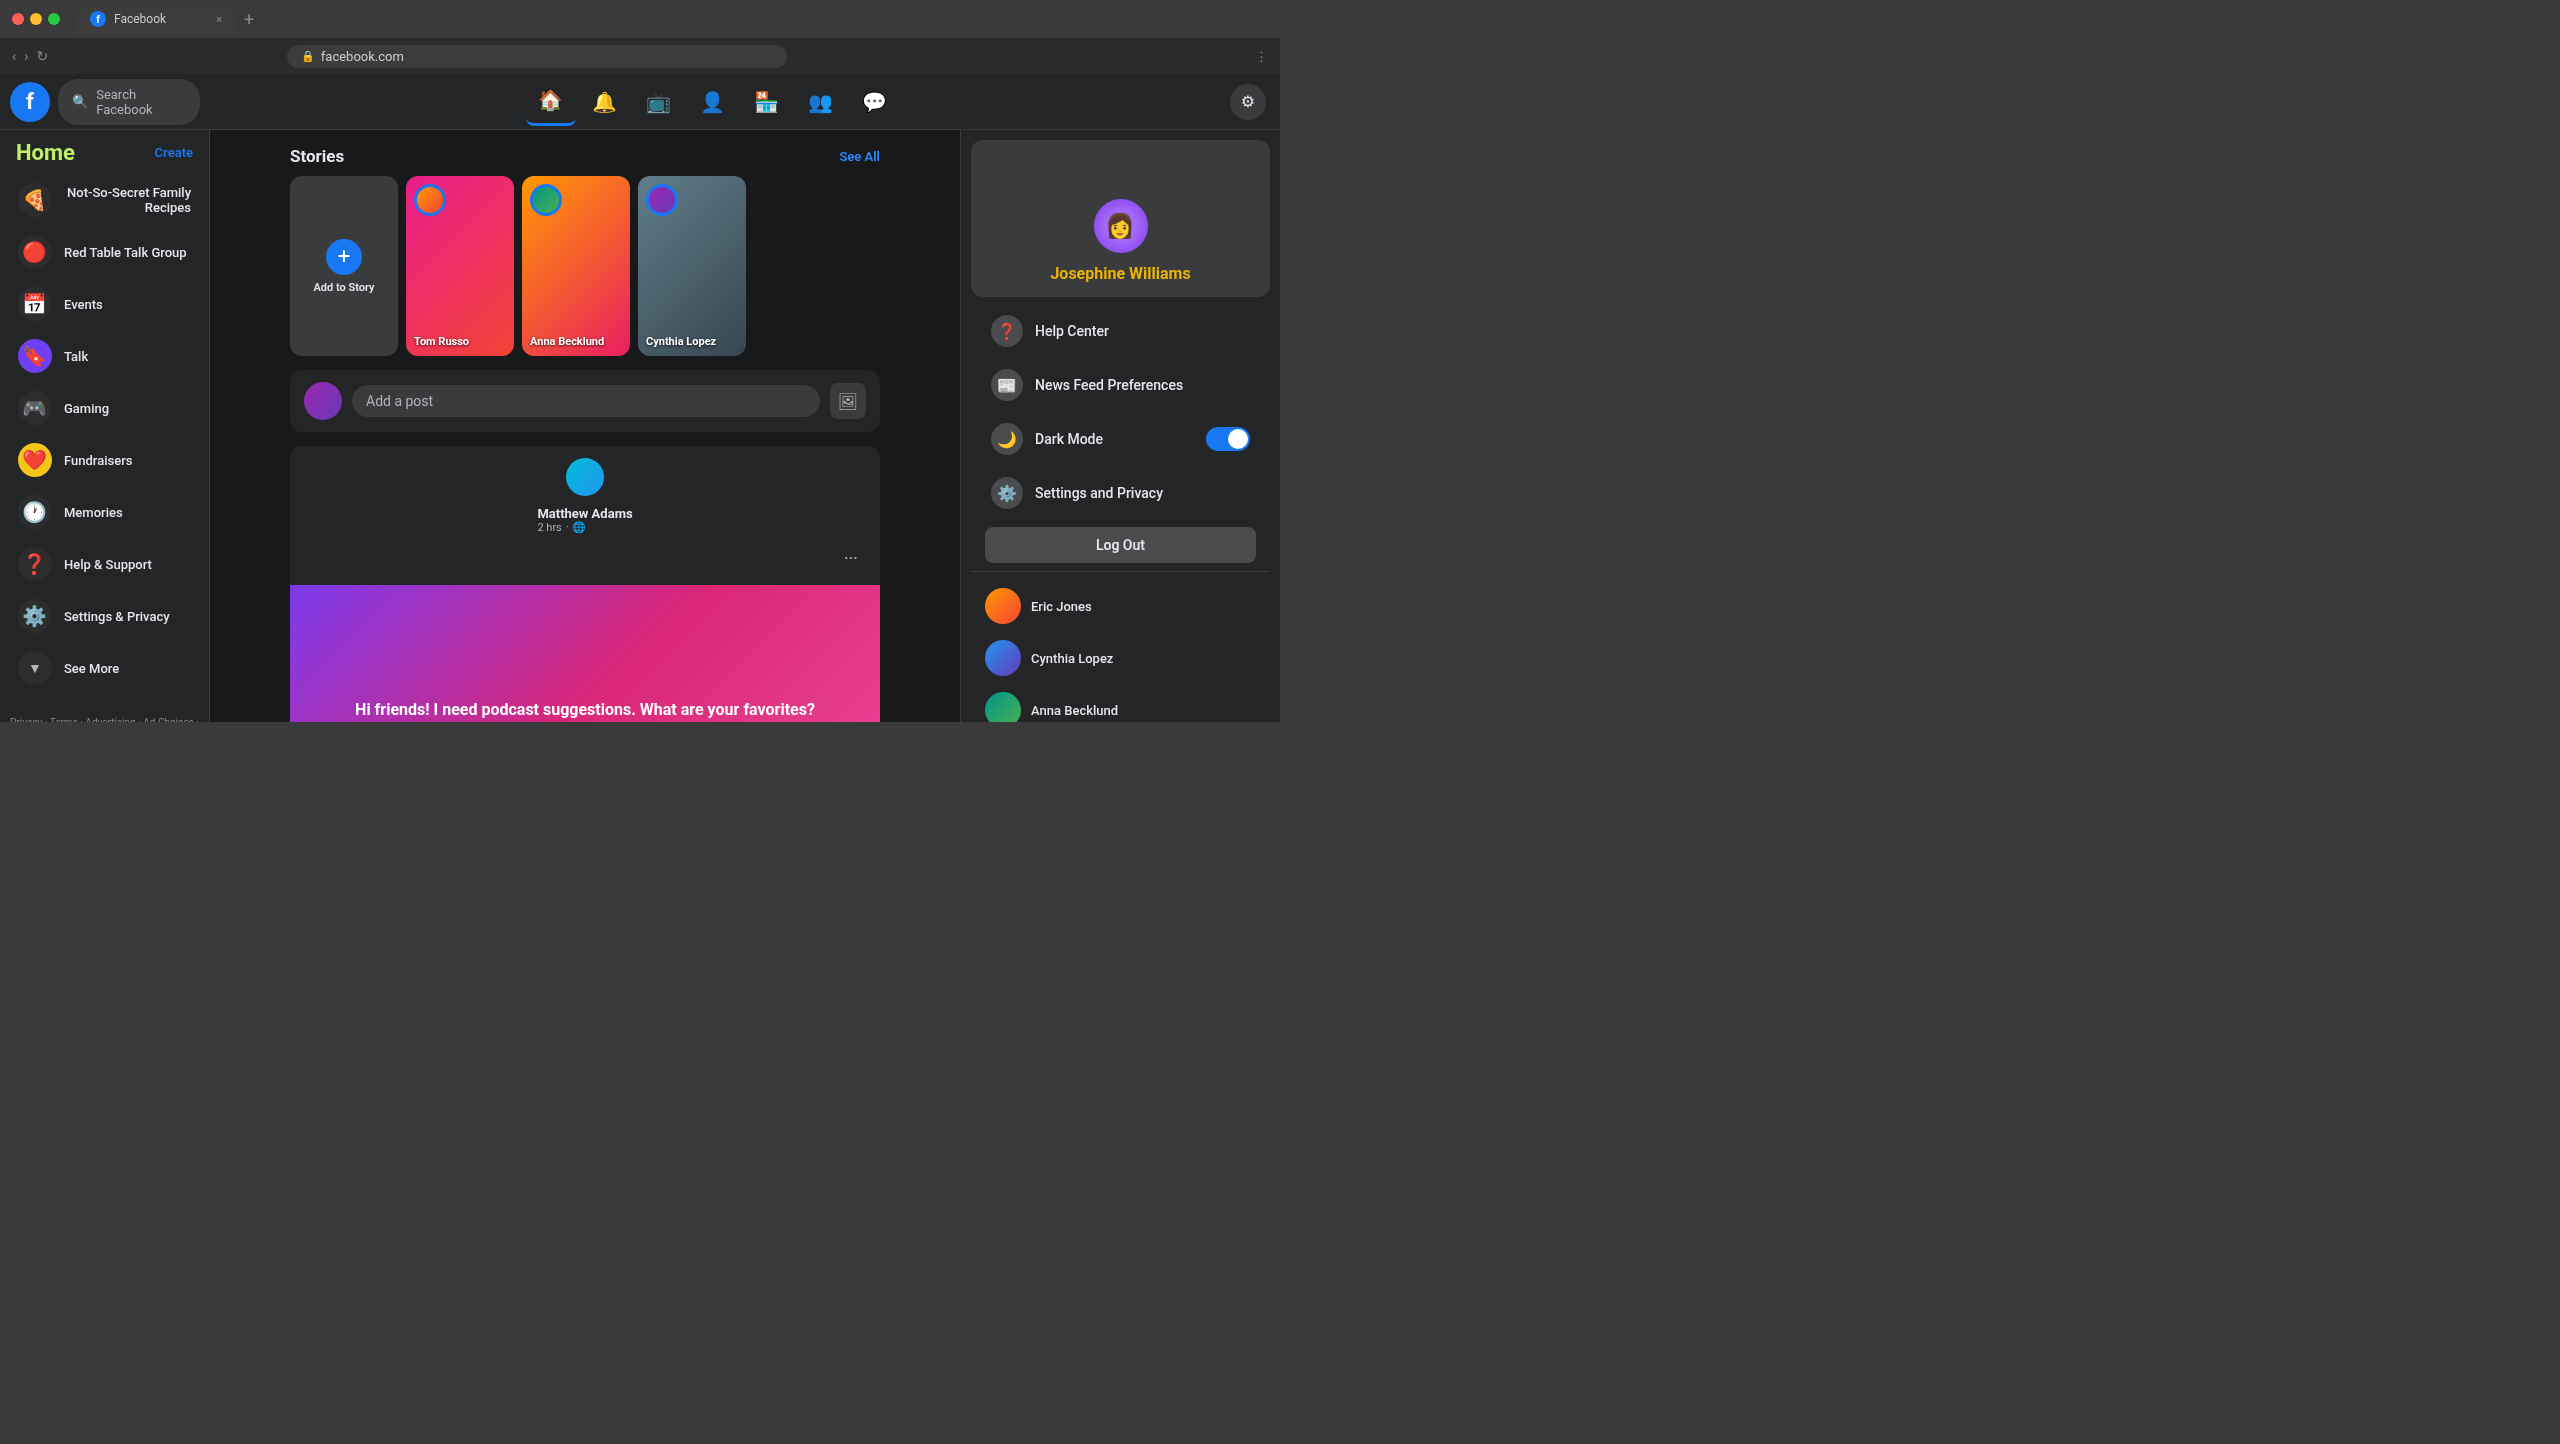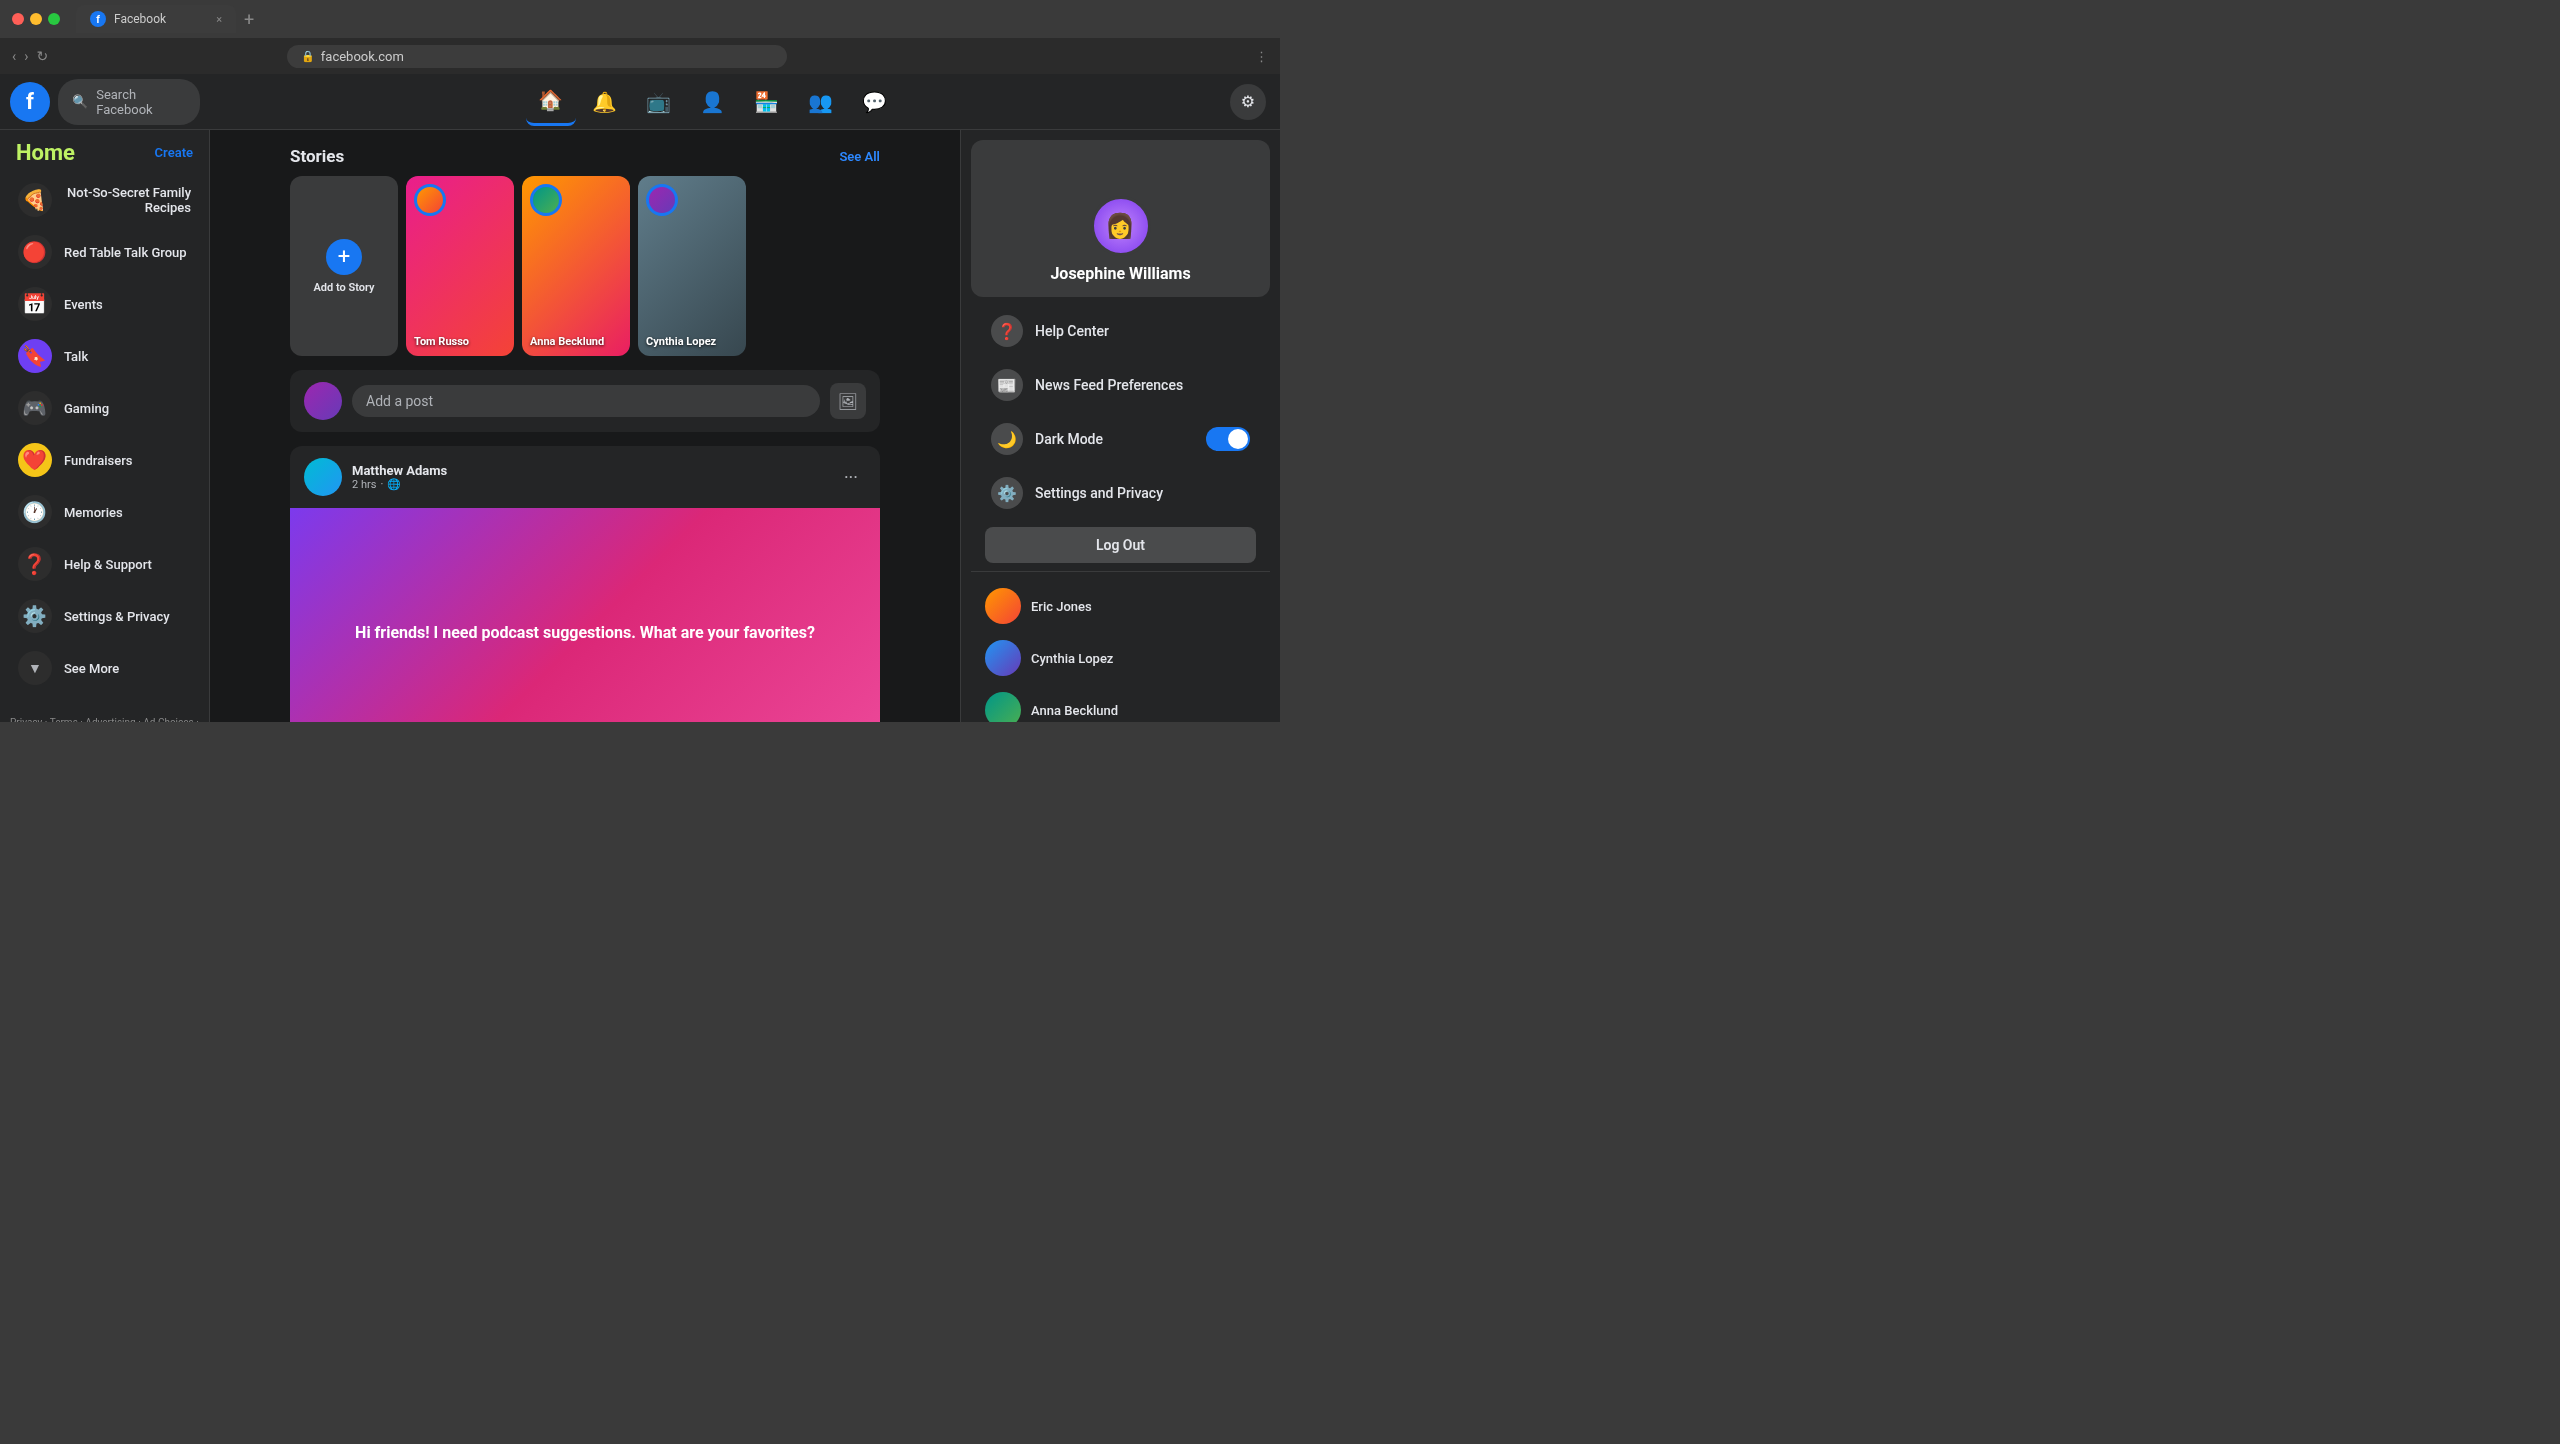--- a/index.html
+++ b/index.html
@@ -416,20 +416,21 @@
       background: #242526;
       border-radius: 12px;
       margin-top: 14px;
       overflow: hidden;
     }
     .post-header {
       display: flex;
       align-items: center;
       padding: 12px 14px;
       gap: 10px;
+      flex-direction: column;
     }
     .post-avatar {
       width: 38px;
       height: 38px;
       border-radius: 50%;
       background: #555;
     }
     .post-author-info {}
     .post-author {
       color: #e4e6eb;
@@ -511,21 +512,21 @@
       height: 60px;
       border-radius: 50%;
       background: radial-gradient(circle, #c084fc, #7c3aed);
       border: 3px solid #3a3b3c;
       display: flex;
       align-items: center;
       justify-content: center;
       font-size: 24px;
     }
     .profile-name {
-      color: #ffffff;
+      color: #eab308;
       font-size: 16px;
       font-weight: bold;
       text-align: center;
     }
 
     
     .menu-item {
       display: flex;
       align-items: center;
       gap: 12px;

